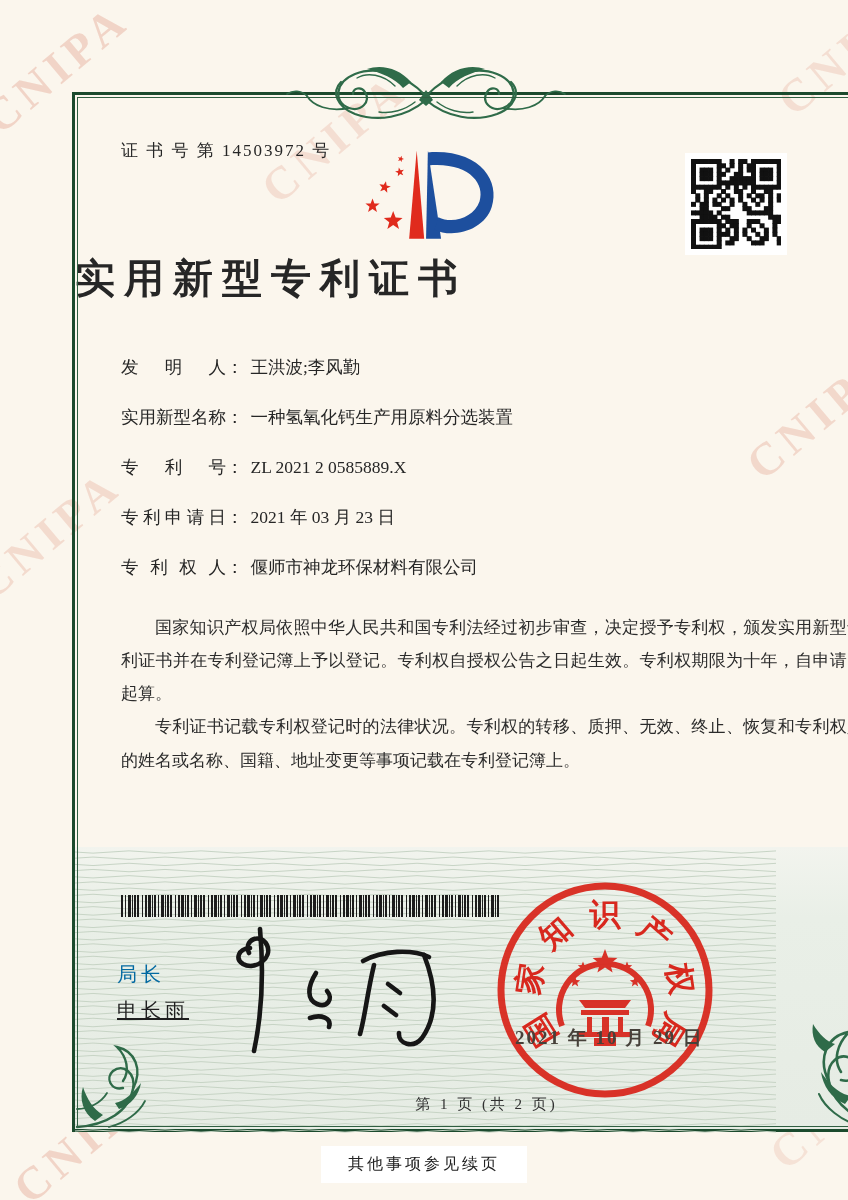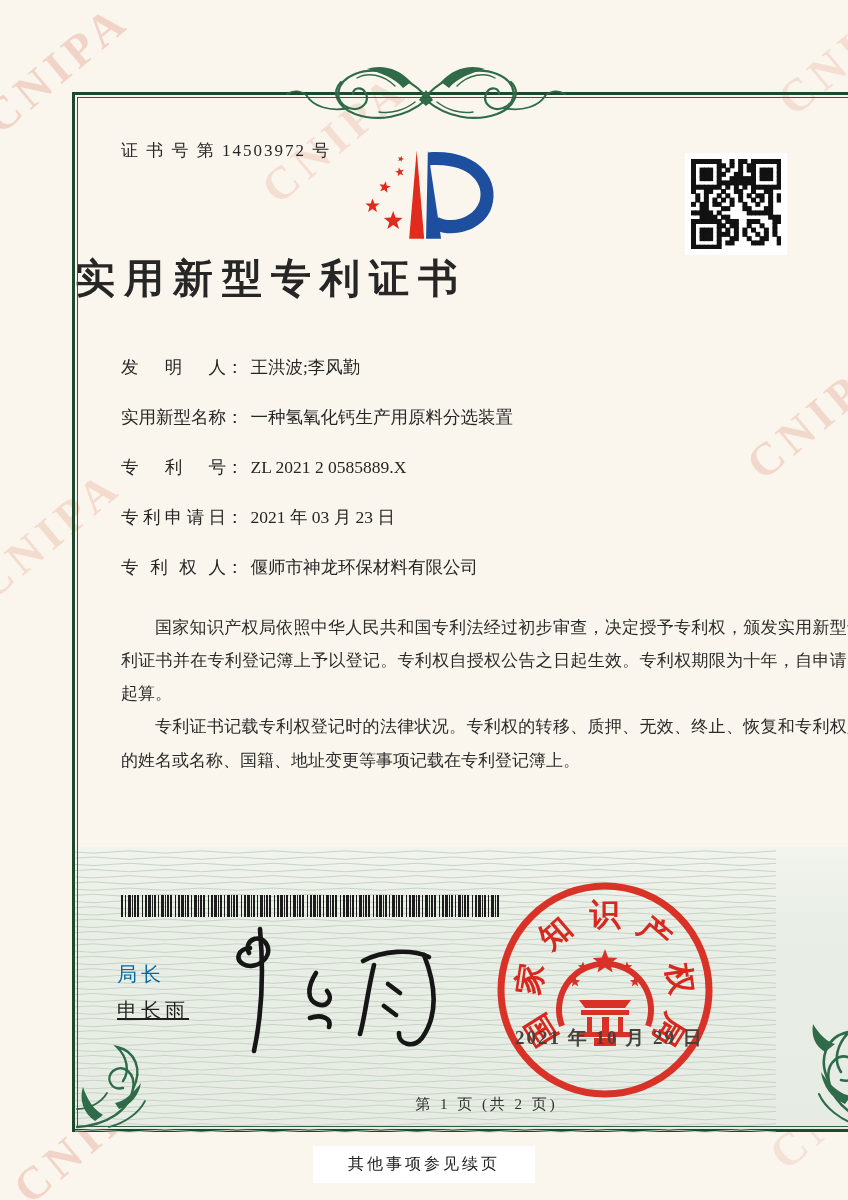--- a/index.html
+++ b/index.html
@@ -41,21 +41,21 @@
   .sealdate{position:absolute;left:440px;top:930px;width:250px;font-size:19px;letter-spacing:2px;
             color:#46413a;z-index:2;font-weight:bold;}
   .pagenum{position:absolute;left:0;right:0;top:1000px;text-align:center;font-size:15px;letter-spacing:3px;
            color:#303030;z-index:1;}
   
   .flourish-top{position:absolute;left:283px;top:56px;width:286px;height:76px;z-index:3;}
   .corner{position:absolute;z-index:1;}
   .corner.bl{left:-2px;bottom:-2px;width:96px;height:88px;}
   .corner.br{right:-1px;bottom:-1px;width:106px;height:118px;transform:scaleX(-1);}
   
-  .footer-note{position:absolute;left:0;right:0;top:1146px;margin:auto;width:222px;background:#ffffff;
+  .footer-note{position:absolute;left:0;right:0;top:1146px;margin:auto;width:206px;background:#ffffff;
                text-align:center;font-size:16px;letter-spacing:3px;padding:8px 0;color:#222;z-index:2;}
 </style>
 </head>
 <body>
 
 <div class="page">
     <div class="wm" style="left: 756px; top: 1078px; opacity: 0.6;">CNIPA</div>
     <div class="wm" style="left: 764px; top: 24px; opacity: 0.7;">CNIPA</div>
     <div class="wm" style="left: 0px; top: 1112px; opacity: 1;">CNIPA</div>
     <div class="wm" style="left: -38px; top: 508px; opacity: 0.8;">CNIPA</div>

